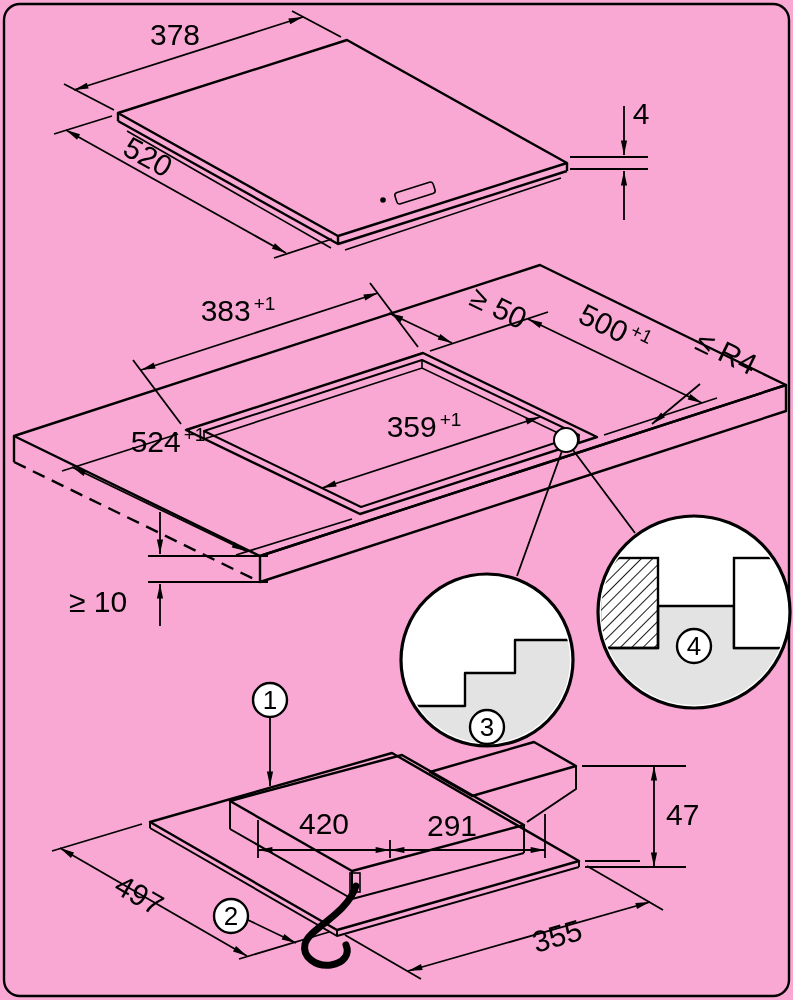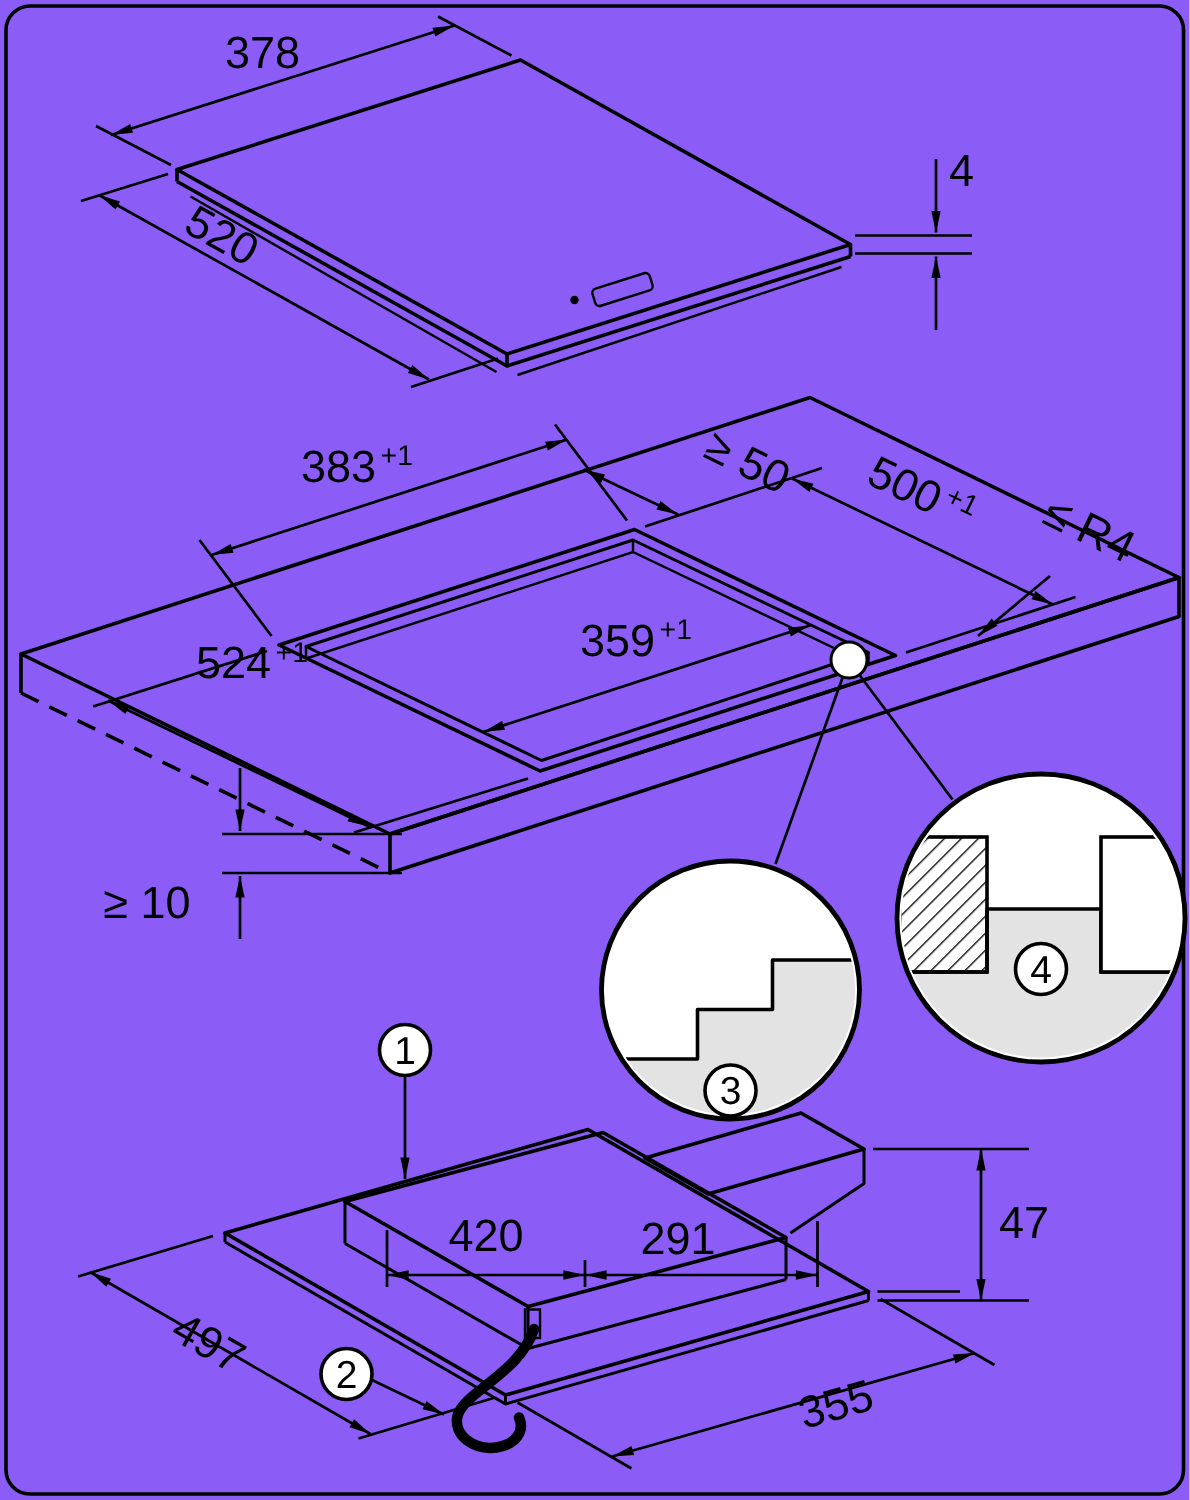--- a/index.html
+++ b/index.html
@@ -1,16 +1,16 @@
 <!DOCTYPE html>
 <html><head>
 <meta charset="utf-8">
 <style>
   html,body{margin:0;padding:0;background:#ffffff;}
-  .page{position:relative;width:793px;height:1000px;background:#8b5cf6;overflow:hidden;}
+  .page{position:relative;width:793px;height:1000px;background:#f9a8d4;overflow:hidden;}
   svg{display:block;}
   .t{font-family:"Liberation Sans","DejaVu Sans",sans-serif;font-size:30px;fill:#000;}
   .sup{font-size:19px;}
   .badge{font-family:"Liberation Sans","DejaVu Sans",sans-serif;font-size:26px;fill:#000;text-anchor:middle;}
   .ol{fill:none;stroke:#000;stroke-width:2.4;stroke-linejoin:round;}
   .ol2{fill:none;stroke:#000;stroke-width:2;stroke-linejoin:round;}
   .thin{fill:none;stroke:#000;stroke-width:1.6;}
   .dim{fill:none;stroke:#000;stroke-width:1.8;}
   .det{fill:#ffffff;stroke:#000;stroke-width:3.2;}
   .bcirc{fill:#ffffff;stroke:#000;stroke-width:2.4;}

